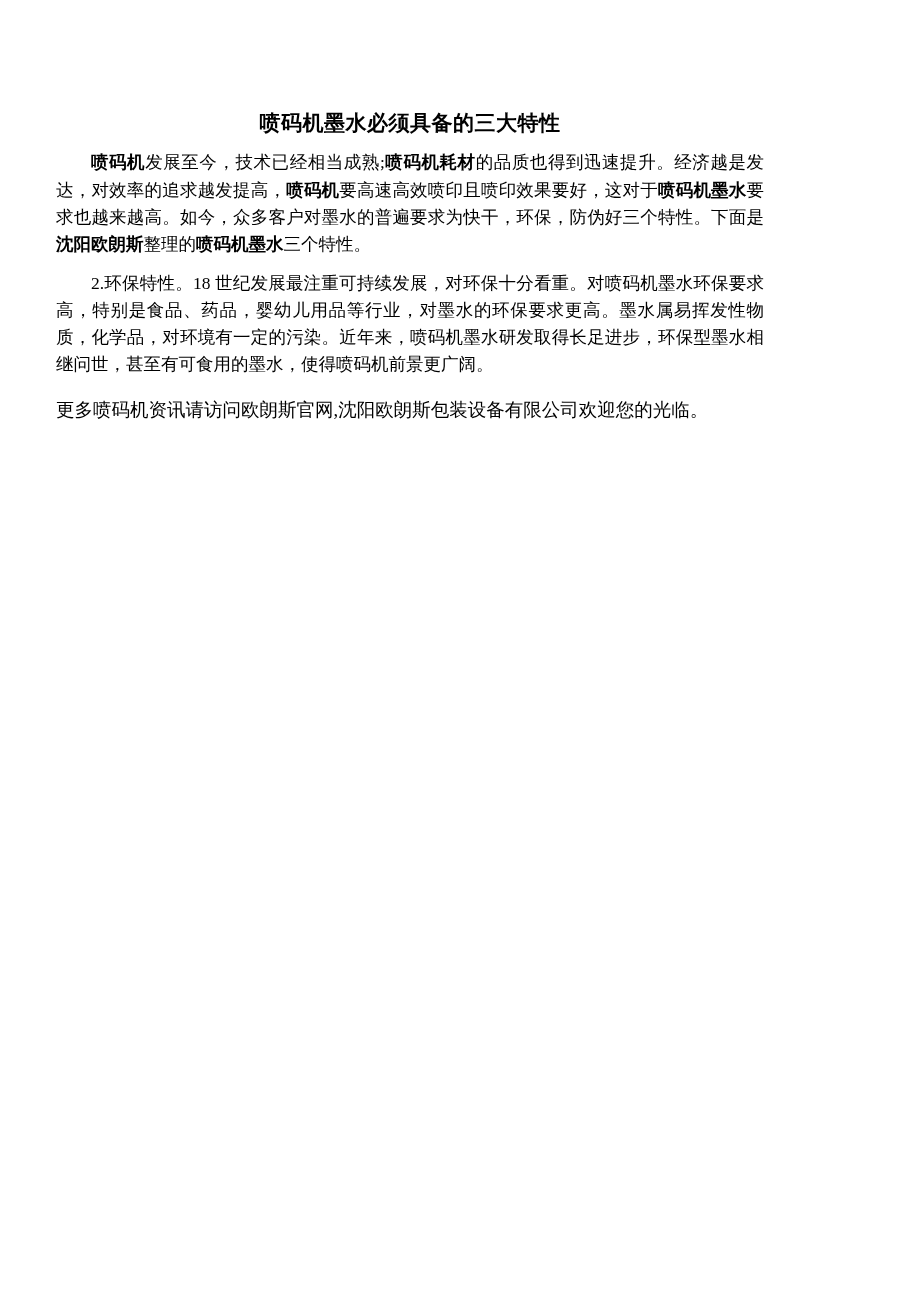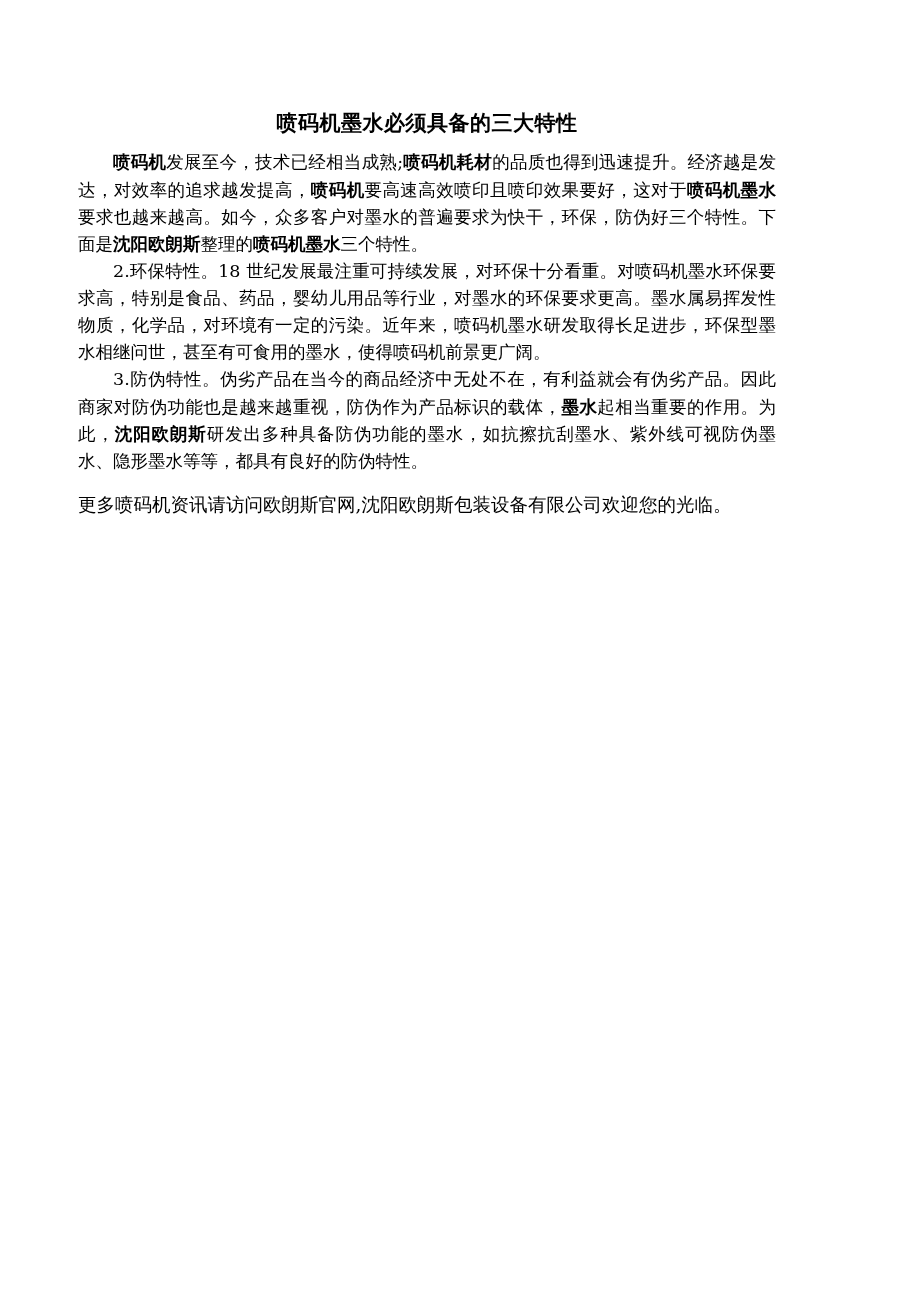--- a/index.html
+++ b/index.html
@@ -12,39 +12,40 @@
     height: 1302px;
     font-family: "DejaVu Serif", "Liberation Serif", serif;
     color: #000000;
     overflow: hidden;
   }
   .page {
     position: relative;
     width: 854px;
     height: 1302px;
     box-sizing: border-box;
-    padding: 108px 78px 40px 78px;
+    padding: 108px 78px 40px 44px;
   }
   .doc-title {
     text-align: center;
     font-size: 21px;
     font-weight: bold;
     line-height: 1.4;
     margin: 0 0 12px 0;
     letter-spacing: 0.5px;
   }
   .body-block {
     font-size: 17.5px;
     line-height: 1.55;
     text-align: justify;
     text-justify: inter-ideograph;
   }
   .para {
-    margin: 0;
+    margin: 12px;
     text-indent: 2em;
+    font-family: Liberation Serif, serif;
   }
   .para.no-indent {
     text-indent: 0;
   }
   .tail-block {
     font-size: 18.5px;
     line-height: 2.2;
     margin-top: 10px;
     text-align: justify;
     text-justify: inter-ideograph;
@@ -59,20 +60,19 @@
 </head>
 <body>
 
 <div class="page">
 
   <h1 class="doc-title">喷码机墨水必须具备的三大特性</h1>
 
   <div class="body-block">
     <p class="para"><b>喷码机</b><span>发展至今，技术已经相当成熟;</span><b>喷码机耗材</b><span>的品质也得到迅速提升。经济越是发达，对效率的追求越发提高，</span><b>喷码机</b><span>要高速高效喷印且喷印效果要好，这对于</span><b>喷码机墨水</b><span>要求也越来越高。如今，众多客户对墨水的普遍要求为快干，环保，防伪好三个特性。下面是</span><b>沈阳欧朗斯</b><span>整理的</span><b>喷码机墨水</b><span>三个特性。</span></p>
     <p class="para"><span>2.环保特性。18 世纪发展最注重可持续发展，对环保十分看重。对喷码机墨水环保要求高，特别是食品、药品，婴幼儿用品等行业，对墨水的环保要求更高。墨水属易挥发性物质，化学品，对环境有一定的污染。近年来，喷码机墨水研发取得长足进步，环保型墨水相继问世，甚至有可食用的墨水，使得喷码机前景更广阔。</span></p>
-    <p class="para"><span>3.防伪特性。伪劣产品在当今的商品经济中无处不在，有利益就会有伪劣产品。因此商家对防伪功能也是越来越重视，防伪作为产品标识的载体，</span><b>墨水</b><span>起相当重要的作用。为此，</span><b>沈阳欧朗斯</b><span>研发出多种具备防伪功能的墨水，如抗擦抗刮墨水、紫外线可视防伪墨水、隐形墨水等等，都具有良好的防伪特性。</span></p>
   </div>
 
   <div class="tail-block">
     <p class="para no-indent"><span>更多喷码机资讯请访问欧朗斯官网,沈阳欧朗斯包装设备有限公司欢迎您的光临。</span></p>
   </div>
 
 </div>
 
 </body></html>

